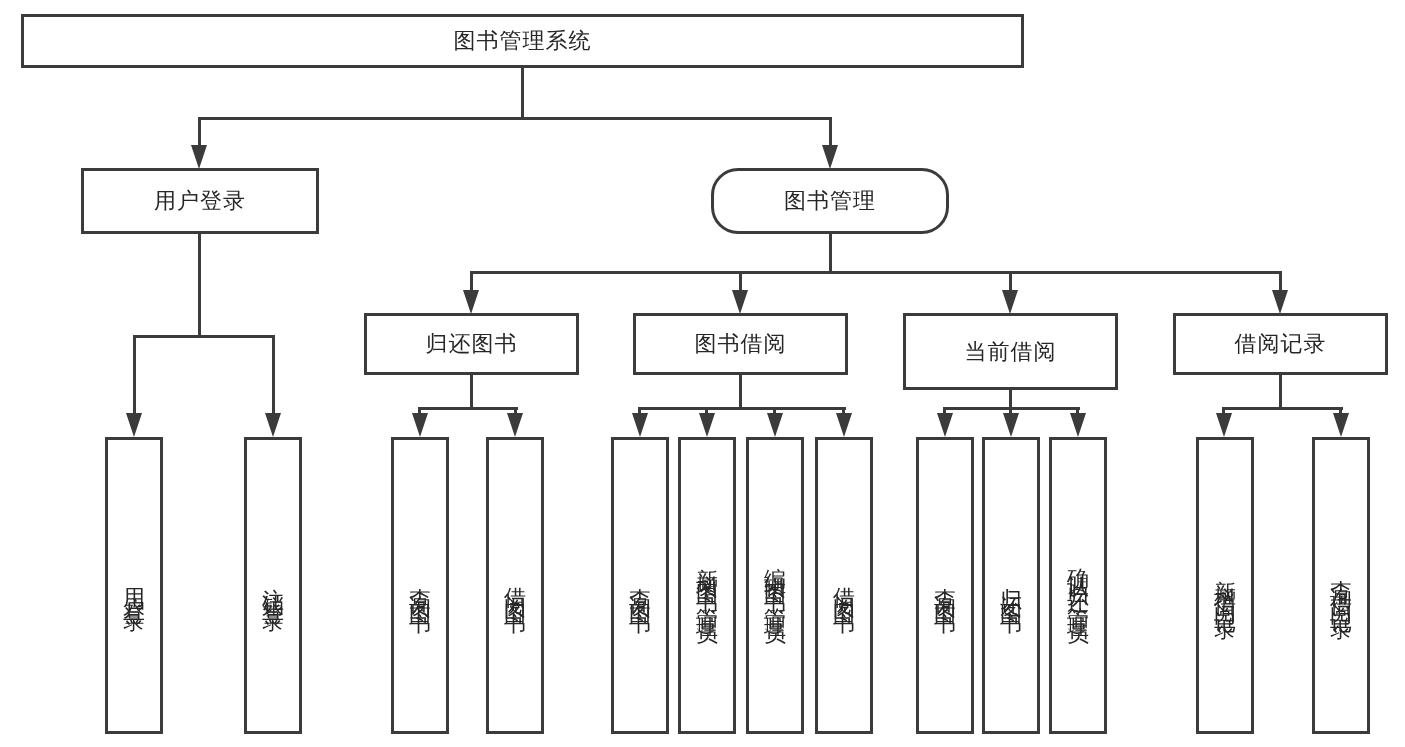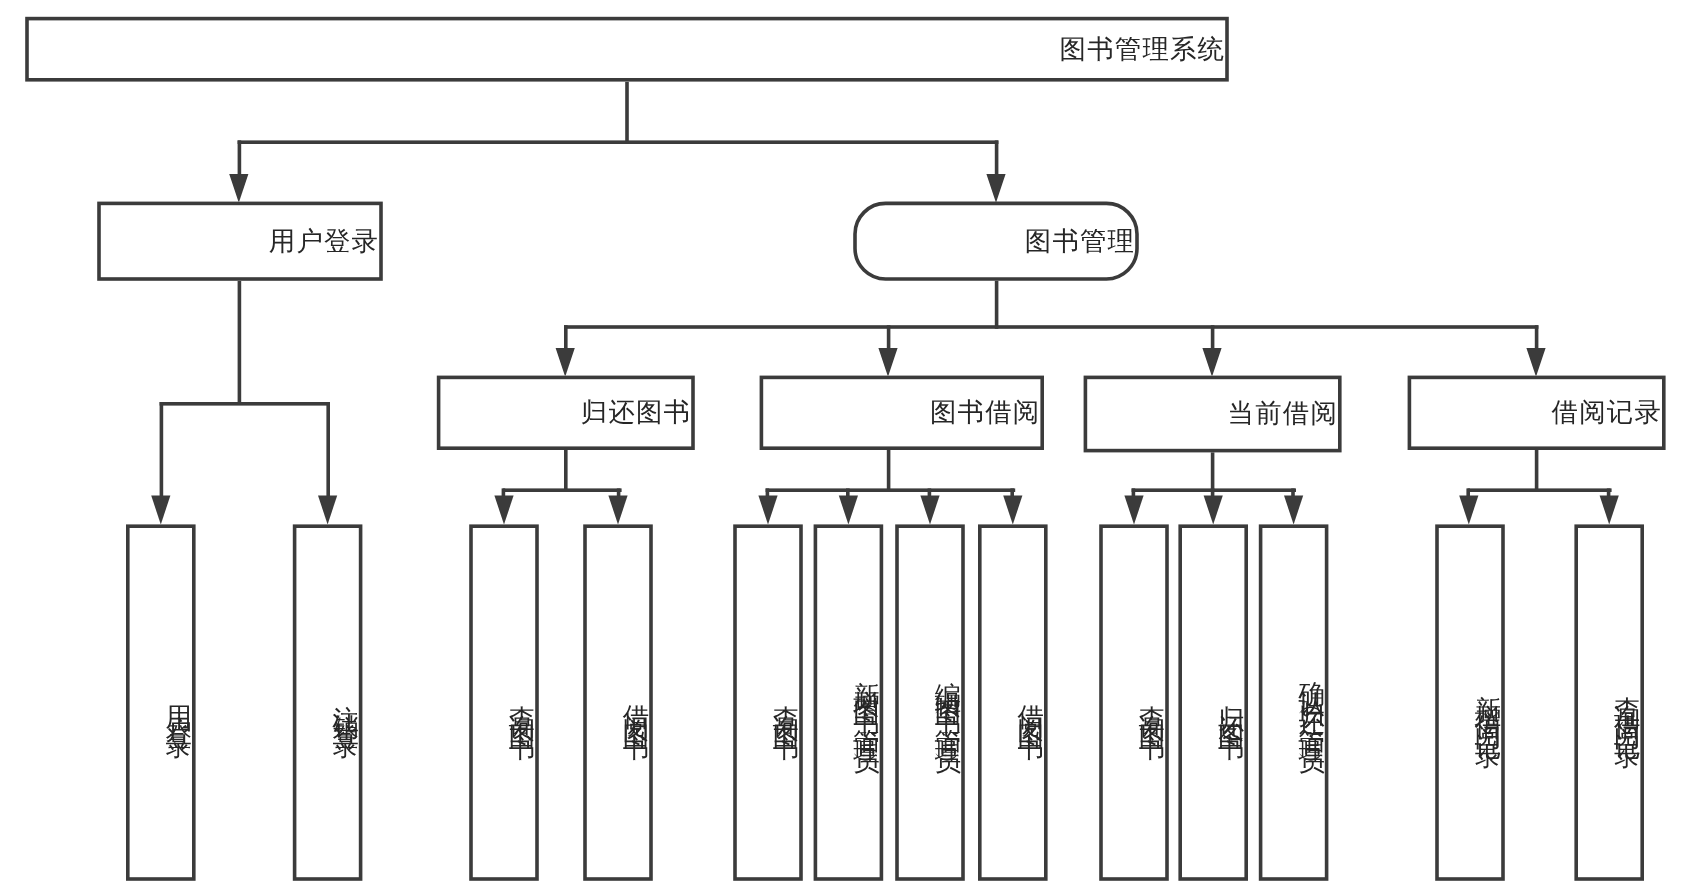--- a/index.html
+++ b/index.html
@@ -19,21 +19,21 @@
     height: 747px;
     background: var(--page-bg);
     overflow: hidden;
   }
   .box {
     position: absolute;
     background: #ffffff;
     border: 3px solid var(--line);
     display: flex;
     align-items: center;
-    justify-content: flex-end;
+    justify-content: center;
     z-index: 2;
   }
   .hlabel {
     font-size: 22px;
     color: var(--text);
     letter-spacing: 1px;
     white-space: nowrap;
   }
   .vtext {
     writing-mode: vertical-rl;
@@ -106,24 +106,24 @@
   <div class="vline" style="left:739px; top:271px; width:3px; height:21px;"></div>
   <div class="arrow" style="left:732px; top:290px;"></div>
   <div class="vline" style="left:1009px; top:271px; width:3px; height:21px;"></div>
   <div class="arrow" style="left:1002px; top:290px;"></div>
   <div class="vline" style="left:1279px; top:271px; width:3px; height:21px;"></div>
   <div class="arrow" style="left:1272px; top:290px;"></div>
 
   <div class="box" style="left:364px; top:313px; width:215px; height:62px;">
     <span class="hlabel">归还图书</span>
   </div>
-  <div class="box" style="left:633px; top:313px; width:237px; height:62px;">
+  <div class="box" style="left:633px; top:313px; width:215px; height:62px;">
     <span class="hlabel">图书借阅</span>
   </div>
-  <div class="box" style="left:903px; top:313px; width:215px; height:64px;">
+  <div class="box" style="left:903px; top:313px; width:215px; height:77px;">
     <span class="hlabel">当前借阅</span>
   </div>
   <div class="box" style="left:1173px; top:313px; width:215px; height:62px;">
     <span class="hlabel">借阅记录</span>
   </div>
 
   <div class="vline" style="left:470px; top:375px; width:3px; height:34px;"></div>
   <div class="hline" style="left:419px; top:407px; width:99px; height:3px;"></div>
   <div class="vline" style="left:418px; top:407px; width:3px; height:12px;"></div>
   <div class="arrow" style="left:412px; top:413px;"></div>

